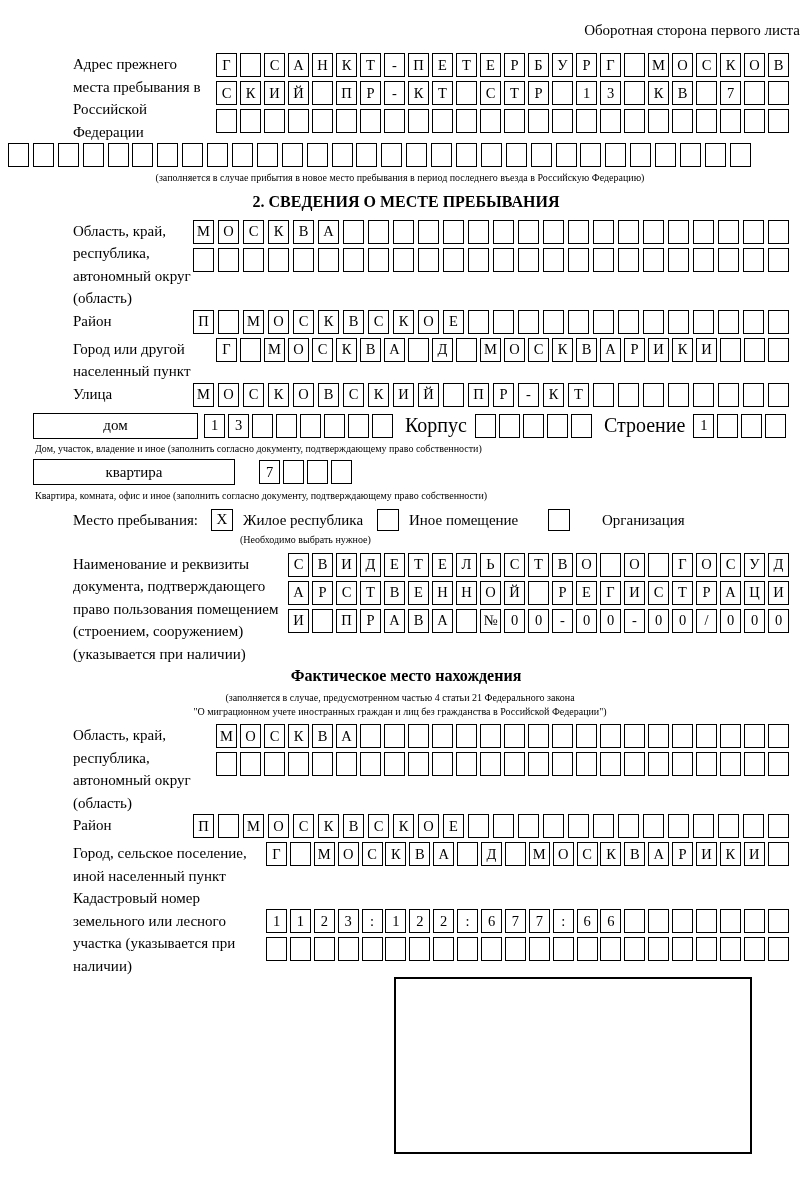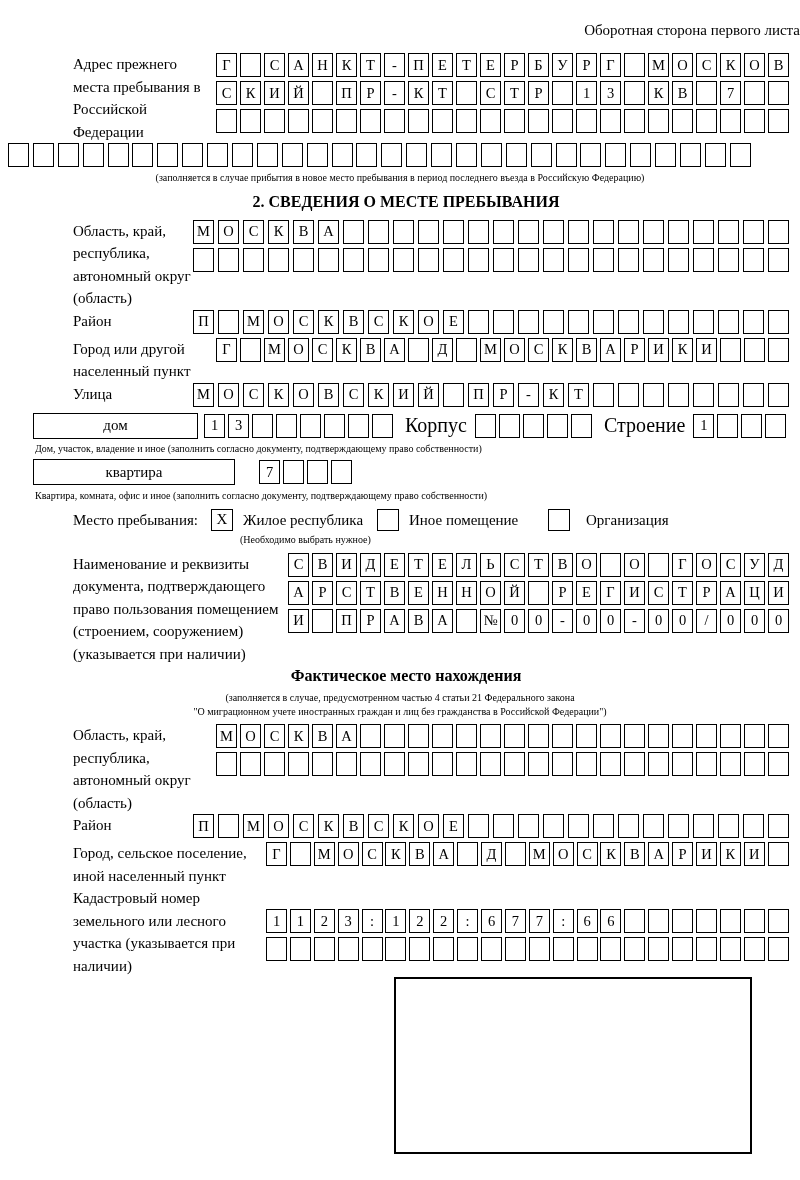--- a/index.html
+++ b/index.html
@@ -357,21 +357,21 @@
       <span>X</span>
     </span>
   <div class="flabel" style="margin-left:10px; width:122px">Жилое республика</div>
   <span class="cb" style="margin-left:12px">
       <span></span>
     </span>
   <div class="flabel" style="margin-left:10px; width:117px">Иное помещение</div>
   <span class="cb" style="margin-left:22px">
       <span></span>
     </span>
-  <div class="flabel" style="margin-left:16px">Организация</div>
+  <div class="flabel" style="margin-left:32px">Организация</div>
 </div>
 <div class="caption" style="text-align:left; margin:2px 0 6px 240px">(Необходимо выбрать нужное)</div>
 
 <div class="frow ml35">
   <div class="flabel lw215">Наименование и реквизиты документа, подтверждающего право пользования помещением (строением, сооружением) (указывается при наличии)</div>
   <div>
     <div class="cells sb w501">
         <span class="cell">С</span>
         <span class="cell">В</span>
         <span class="cell">И</span>

